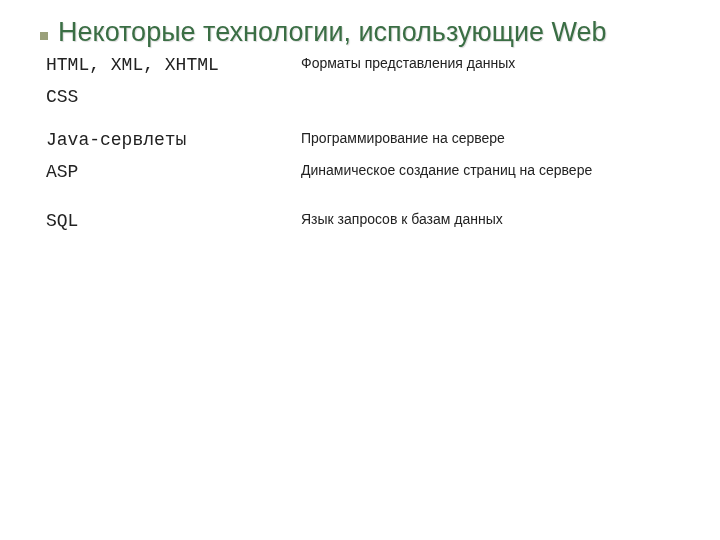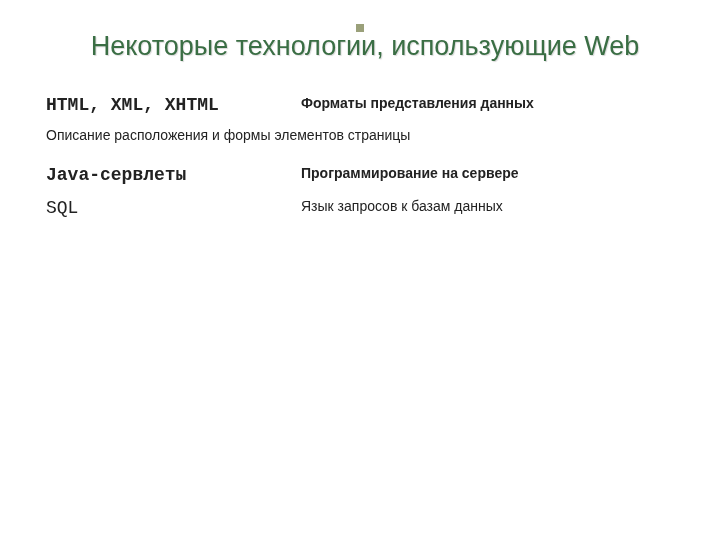--- a/index.html
+++ b/index.html
@@ -14,22 +14,21 @@
   .slide {
     box-sizing: border-box;
     width: 720px;
     height: 540px;
     padding: 18px 30px 20px 40px;
     position: relative;
   }
   .title-row {
     display: flex;
     align-items: center;
-    margin-bottom: 32px;
-    flex-direction: column;
+    margin-bottom: 6px;
   }
   .title-bullet {
     width: 8px;
     height: 8px;
     background: #9aa07a;
     margin-right: 10px;
     margin-top: 6px;
     flex: 0 0 auto;
   }
   .title {
@@ -56,21 +55,21 @@
     line-height: 1.25;
     padding-right: 10px;
   }
   .cell-desc {
     flex: 1 1 auto;
     font-family: Arial, Helvetica, sans-serif;
     font-size: 14px;
     color: #222;
     line-height: 1.3;
   }
-  .gap-small { margin-bottom: 10px; font-weight: bold; }
+  .gap-small { margin-bottom: 10px; }
   .gap-med   { margin-bottom: 20px; }
   .gap-large { margin-bottom: 26px; }
 </style>
 </head>
 <body>
 
 <div class="slide">
 
   <div class="title-row">
     <div class="title-bullet"></div>
@@ -78,29 +77,33 @@
   </div>
 
   <div class="table">
 
     <div class="row gap-small">
       <div class="cell-tech">HTML, XML, XHTML</div>
       <div class="cell-desc">Форматы представления данных</div>
     </div>
 
     <div class="row gap-med">
-      <div class="cell-desc">Описание расположения и формы элементов страницы</div>
+      <div class="cell-tech">CSS</div>
     </div>
 
 
     <div class="row gap-small">
       <div class="cell-tech">Java-сервлеты</div>
       <div class="cell-desc">Программирование на сервере</div>
     </div>
 
+    <div class="row gap-large">
+      <div class="cell-tech">ASP</div>
+      <div class="cell-desc">Динамическое создание страниц на сервере</div>
+    </div>
 
 
     <div class="row">
       <div class="cell-tech">SQL</div>
       <div class="cell-desc">Язык запросов к базам данных</div>
     </div>
 
   </div>
 
 </div>

